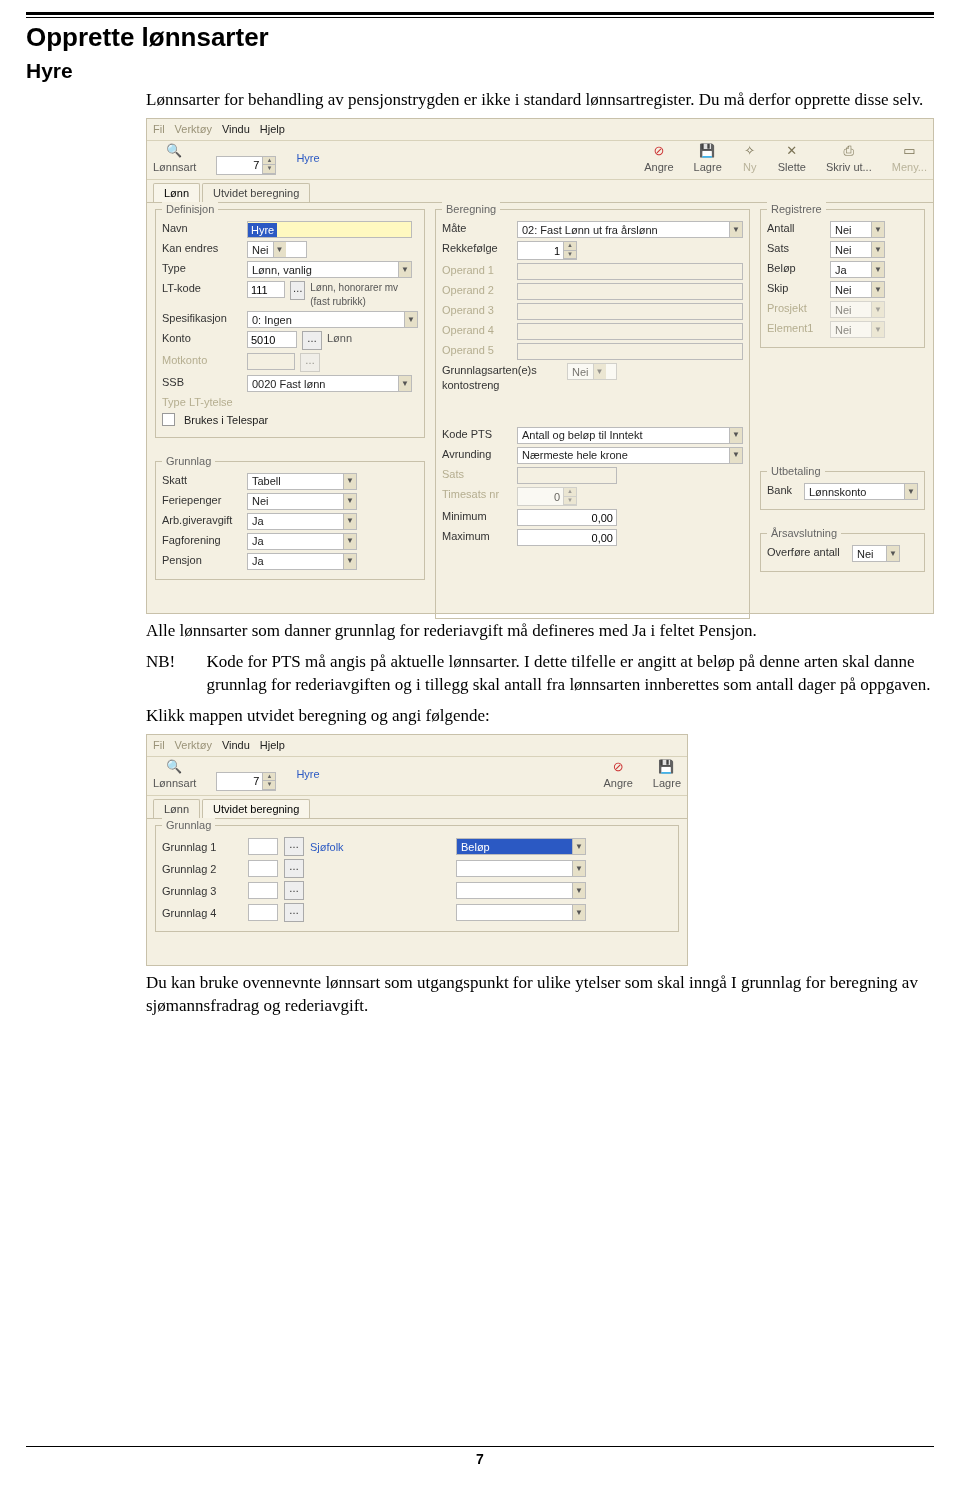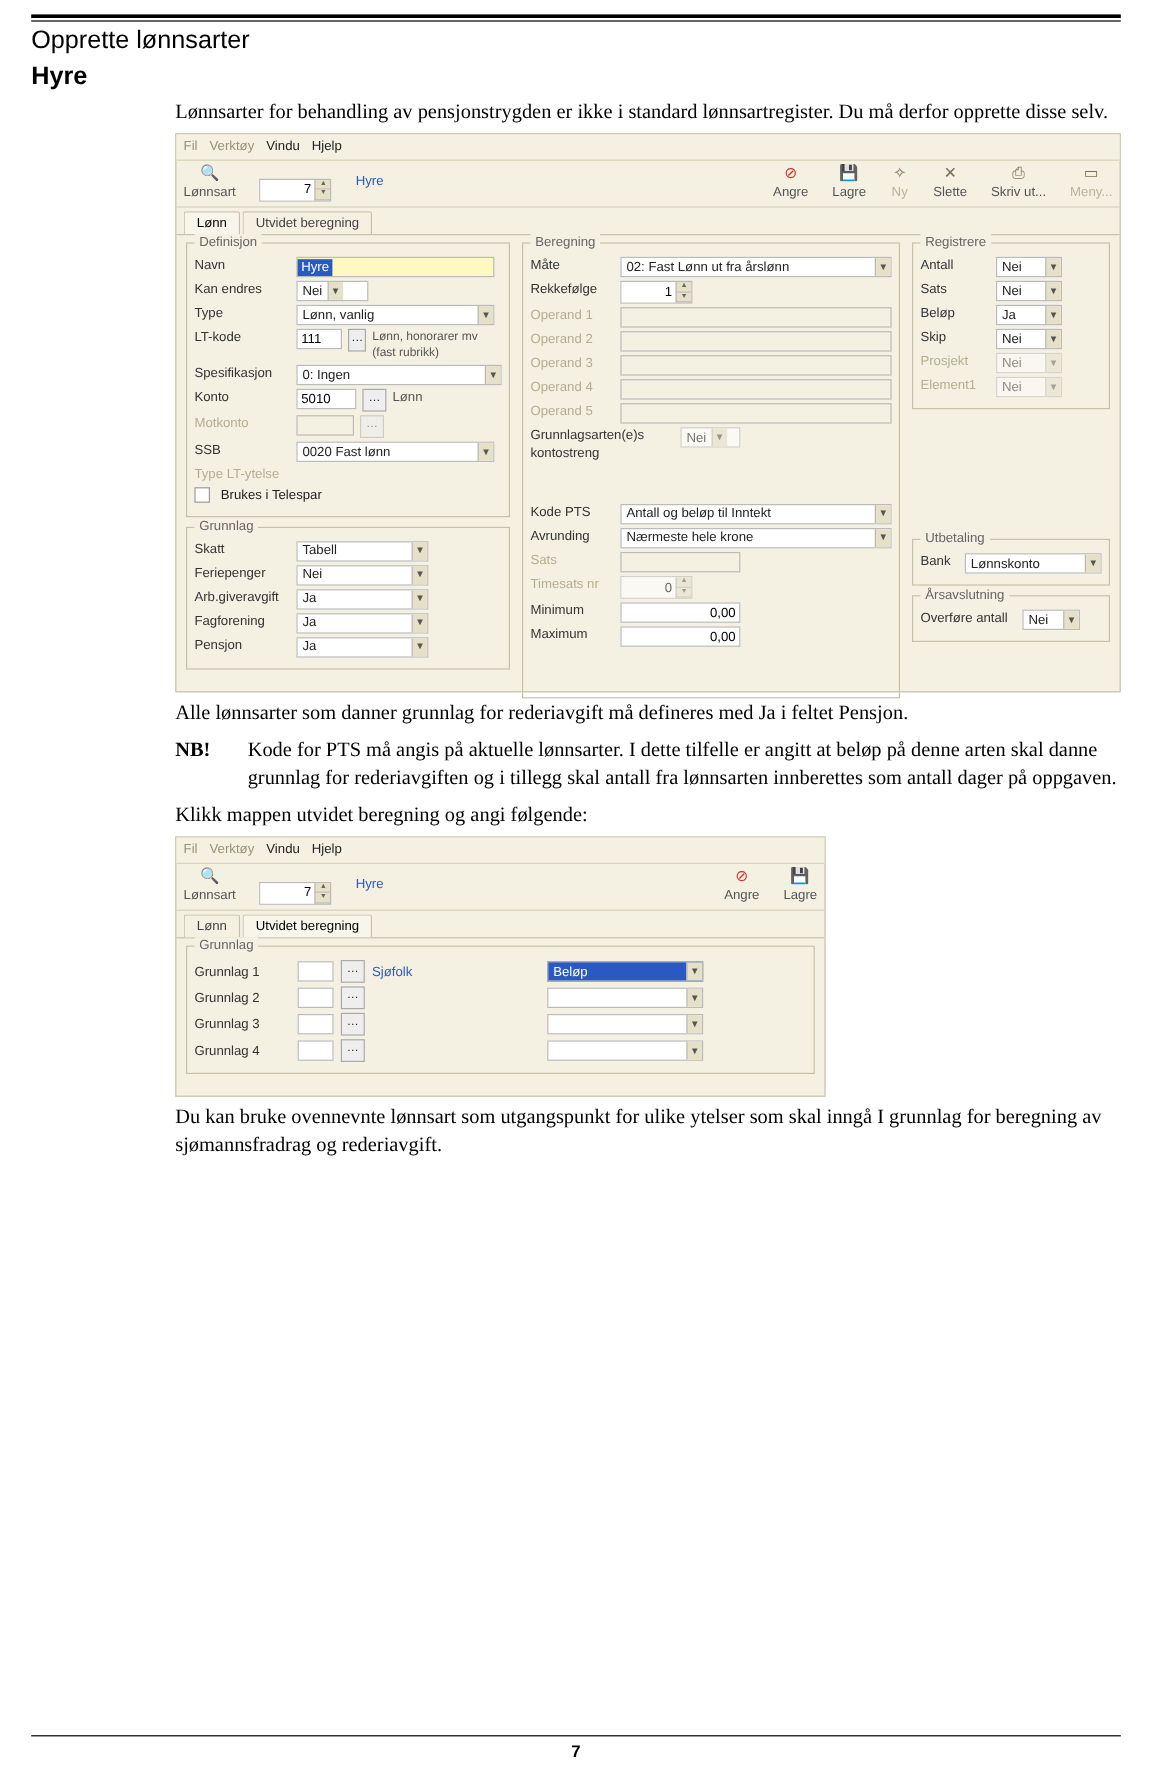--- a/index.html
+++ b/index.html
@@ -1,56 +1,56 @@
 <!DOCTYPE html>
 <html><head>
 <meta charset="utf-8">
 <style>
   body{margin:0;background:#fff;font-family:"Times New Roman",serif;color:#000}
   .page{width:960px;min-height:1485px;margin:0 auto;position:relative;padding:10px 26px 60px;box-sizing:border-box}
   .rule{height:3px;background:#000;margin:2px 0}
   .rule-thin{height:1px;background:#000;margin:0}
-  h1{font-family:Arial,Helvetica,sans-serif;font-weight:400;font-size:21px;margin:4px 0 2px}
+  h1{font-family:Arial,Helvetica,sans-serif;font-weight:700;font-size:26px;margin:4px 0 2px}
   h2{font-family:Arial,Helvetica,sans-serif;font-weight:900;font-size:21px;margin:6px 0 0}
   .indent{margin-left:120px;font-size:17px;line-height:1.35}
   .para{margin:6px 0}
   .bold{font-weight:bold}
   .ui{font-family:"Segoe UI",Arial,sans-serif;font-size:11px;color:#222;background:#f4f0e2;border:1px solid #c8c1aa;margin-top:4px}
   .menu{display:flex;gap:10px;padding:3px 6px;background:#f4f0e2;border-bottom:1px solid #d8d2ba;color:#777}
   .menu span{color:#222}
   .menu .dis{color:#9a9378}
   .toolbar{display:flex;align-items:flex-end;gap:20px;padding:2px 6px 4px;border-bottom:1px solid #d8d2ba}
   .tool{display:flex;flex-direction:column;align-items:center;gap:1px;color:#555}
   .tool.dis{color:#b9b39a}
   .tool .ico{width:16px;height:16px;display:flex;align-items:center;justify-content:center;font-size:13px;color:#7a7254}
   .tabs{display:flex;gap:2px;padding:3px 6px 0}
   .tab{padding:2px 10px;border:1px solid #c8c1aa;border-bottom:none;background:#f4f0e2;font-size:11px;color:#444;border-radius:2px 2px 0 0}
   .tab.active{background:#f8f5ea;color:#000}
   .panels{display:grid;grid-template-columns:270px 1fr 165px;gap:10px;padding:6px 8px 10px}
-  .group{border:1px solid #c8c1aa;padding:8px 6px 6px;position:relative;margin-bottom:8px}
+  .group{border:1px solid #c8c1aa;padding:8px 6px 6px;position:relative;margin-bottom:23px}
   .group>.gt{position:absolute;top:-8px;left:6px;background:#f4f0e2;padding:0 4px;color:#666;font-size:11px}
   .row{display:flex;align-items:flex-start;gap:5px;margin:3px 0;font-size:11px}
   .lbl{width:80px;color:#333;flex:none}
   .lbl2{width:120px;color:#333;flex:none}
   .lbl.dis,.txt.dis{color:#b5ae90}
   input.fld,.sel,.txt{height:17px;box-sizing:border-box;font-size:11px;font-family:inherit;border:1px solid #bbb;background:#fff;padding:0 3px}
   .dd{display:inline-flex;align-items:center;border:1px solid #bbb;background:#fff;height:17px;box-sizing:border-box}
   .dd span{padding:0 4px;font-size:11px}
   .dd .caret{width:12px;height:15px;background:#e6e0c8;display:flex;align-items:center;justify-content:center;font-size:8px;color:#555;border-left:1px solid #bbb}
   .hl{background:#fff9c0}
   .btn-ell{width:18px;height:17px;background:#eee;border:1px solid #aaa;font-size:10px;text-align:center;line-height:13px}
   .chk{width:11px;height:11px;border:1px solid #999;display:inline-block;margin-right:4px;background:#fff}
   .spin{display:inline-flex;border:1px solid #bbb;height:17px}
   .spin input{border:none;width:40px;font-size:11px;text-align:right;padding-right:3px}
   .spin .sp{display:flex;flex-direction:column}
   .spin .sp div{width:12px;height:8px;background:#e6e0c8;border-left:1px solid #bbb;border-bottom:1px solid #bbb;font-size:6px;line-height:6px;text-align:center;color:#666}
   .mid .row .lbl{width:70px}
   .r3 .row .lbl{width:58px}
   .nb-row{display:flex;gap:30px;margin:8px 0}
-  .nb-row .nb{font-weight:bold;width:60px}
+  .nb-row .nb{font-weight:normal;width:60px}
   .footer{position:absolute;bottom:18px;left:0;right:0;text-align:center}
   .footer .rule-thin{margin:0 26px}
   .pgnum{font-weight:bold;font-family:Arial,sans-serif;font-size:14px;margin-top:4px}
   .ui2{margin-top:4px}
   .grunnlag-row{display:flex;align-items:center;gap:6px;margin:3px 0}
   .grunnlag-row .lbl{width:80px}
 </style>
 </head>
 <body>
 

